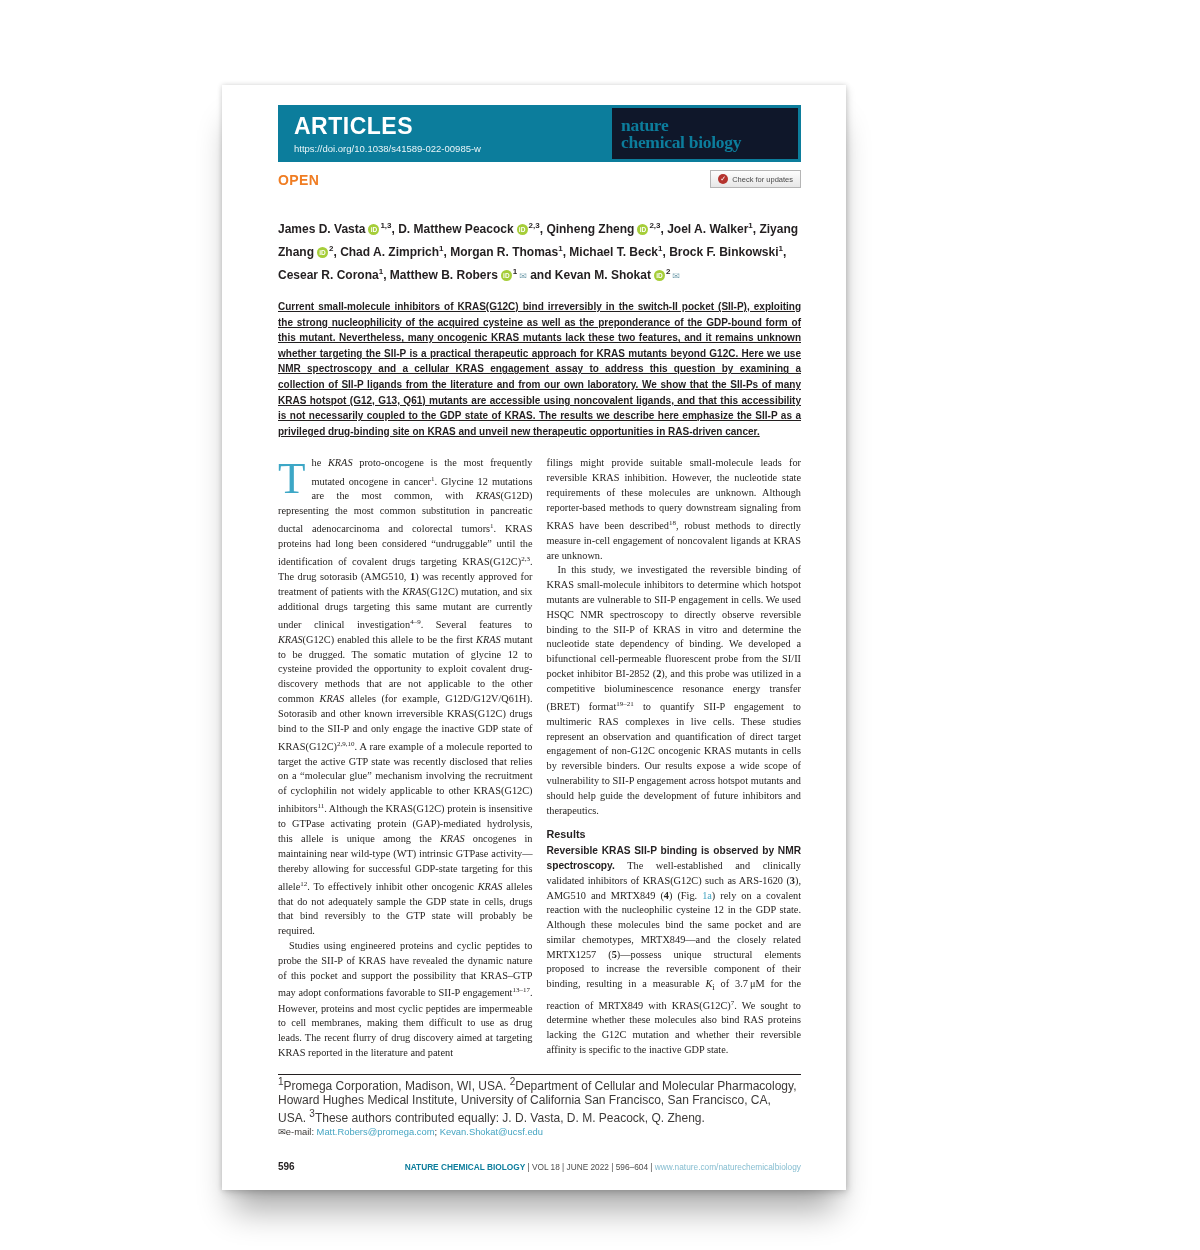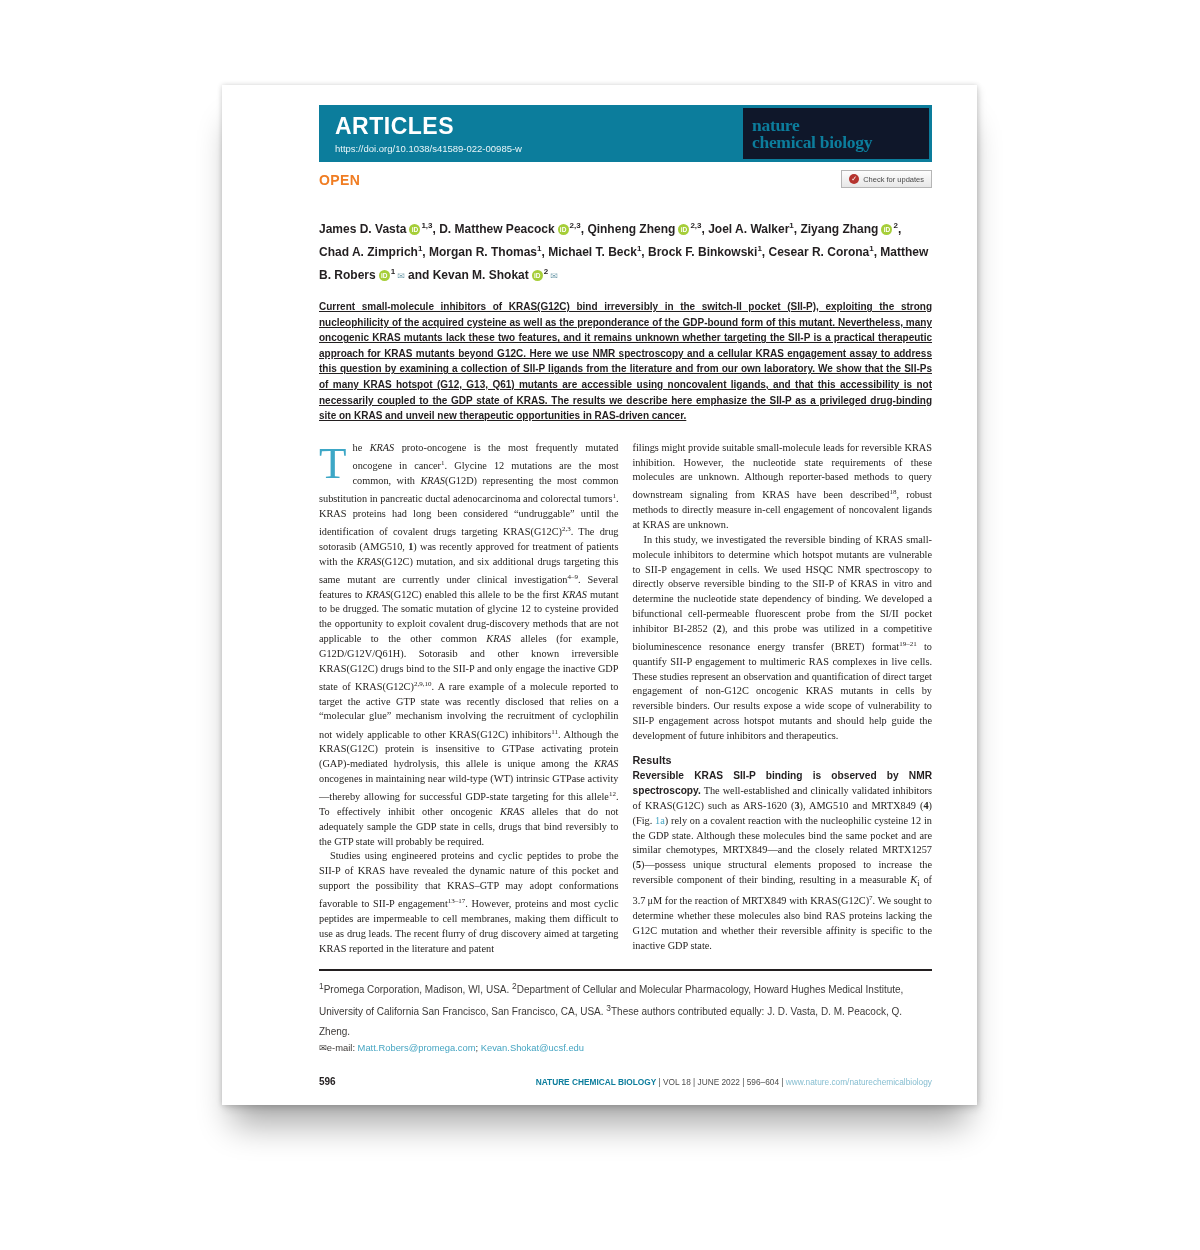--- a/index.html
+++ b/index.html
@@ -1,23 +1,22 @@
 <!DOCTYPE html>
 <html><head>
 <meta charset="utf-8">
 <style>
   * { margin:0; padding:0; box-sizing:border-box; }
   html,body { width:1200px; height:1250px; background:#ffffff; font-family:"Liberation Sans", sans-serif; }
   .canvas { position:relative; width:1200px; height:1250px; background:#ffffff; overflow:hidden; }
 
   .paper {
-    position:absolute; left:222px; top:85px; width:755px; min-height:1003px;
+    position:absolute; left:222px; top:85px; width:624px; min-height:1003px;
     background:#ffffff;
     box-shadow: 0 0 5px rgba(0,0,0,0.16), 2px 4px 8px rgba(0,0,0,0.12), 0 30px 32px -10px rgba(0,0,0,0.33);
-    padding-left: 41px;
   }
   .content { padding:20px 45px 18px 56px; }
 
   
   .banner { position:relative; height:57px; background:#0c7d9c; }
   .banner-left { padding:9px 0 0 16px; }
   .articles { color:#ffffff; font-size:23px; font-weight:bold; letter-spacing:0.5px; line-height:24px; }
   .doi { color:#eaf5f8; font-size:9.5px; margin-top:3px; display:inline-block; }
   .logo-box { position:absolute; top:3px; right:3px; bottom:3px; width:186px; background:#0f172a;
     display:flex; align-items:center; padding-left:9px; }
@@ -53,21 +52,21 @@
   .col sup { font-size:7px; }
   .dropcap { float:left; font-family:"Liberation Serif", serif; font-size:45px; line-height:38px;
     color:#3da7c6; padding:3px 6px 0 0; }
   .results-h { font-family:"Liberation Sans", sans-serif; font-weight:bold; font-size:10.8px;
     color:#231f20; margin:9px 0 2px 0; text-align:left; }
   .lead { font-family:"Liberation Sans", sans-serif; font-weight:bold; font-size:10.2px; color:#231f20; }
   .tlink { color:#46a5c2; cursor:pointer; }
 
   
   .rule { height:1.5px; background:#231f20; margin-top:13px; }
-  .affil { margin-top:6px; font-size:10px; line-height:19px; color:#3d3a38; }
+  .affil { font-size:12px; line-height:14px; color:#3d3a38; }
   .email-line { font-size:9.4px; line-height:13.5px; color:#3d3a38; }
   .footer-row { margin-top:22px; display:flex; justify-content:space-between; align-items:baseline; }
   .pagenum { font-weight:bold; font-size:10px; color:#231f20; }
   .fline { font-size:8.3px; color:#4d4d4d; }
   .fjournal { color:#0c7d9c; font-weight:bold; }
   .furl { color:#85bdd0; cursor:pointer; }
 </style>
 </head>
 <body>
 

